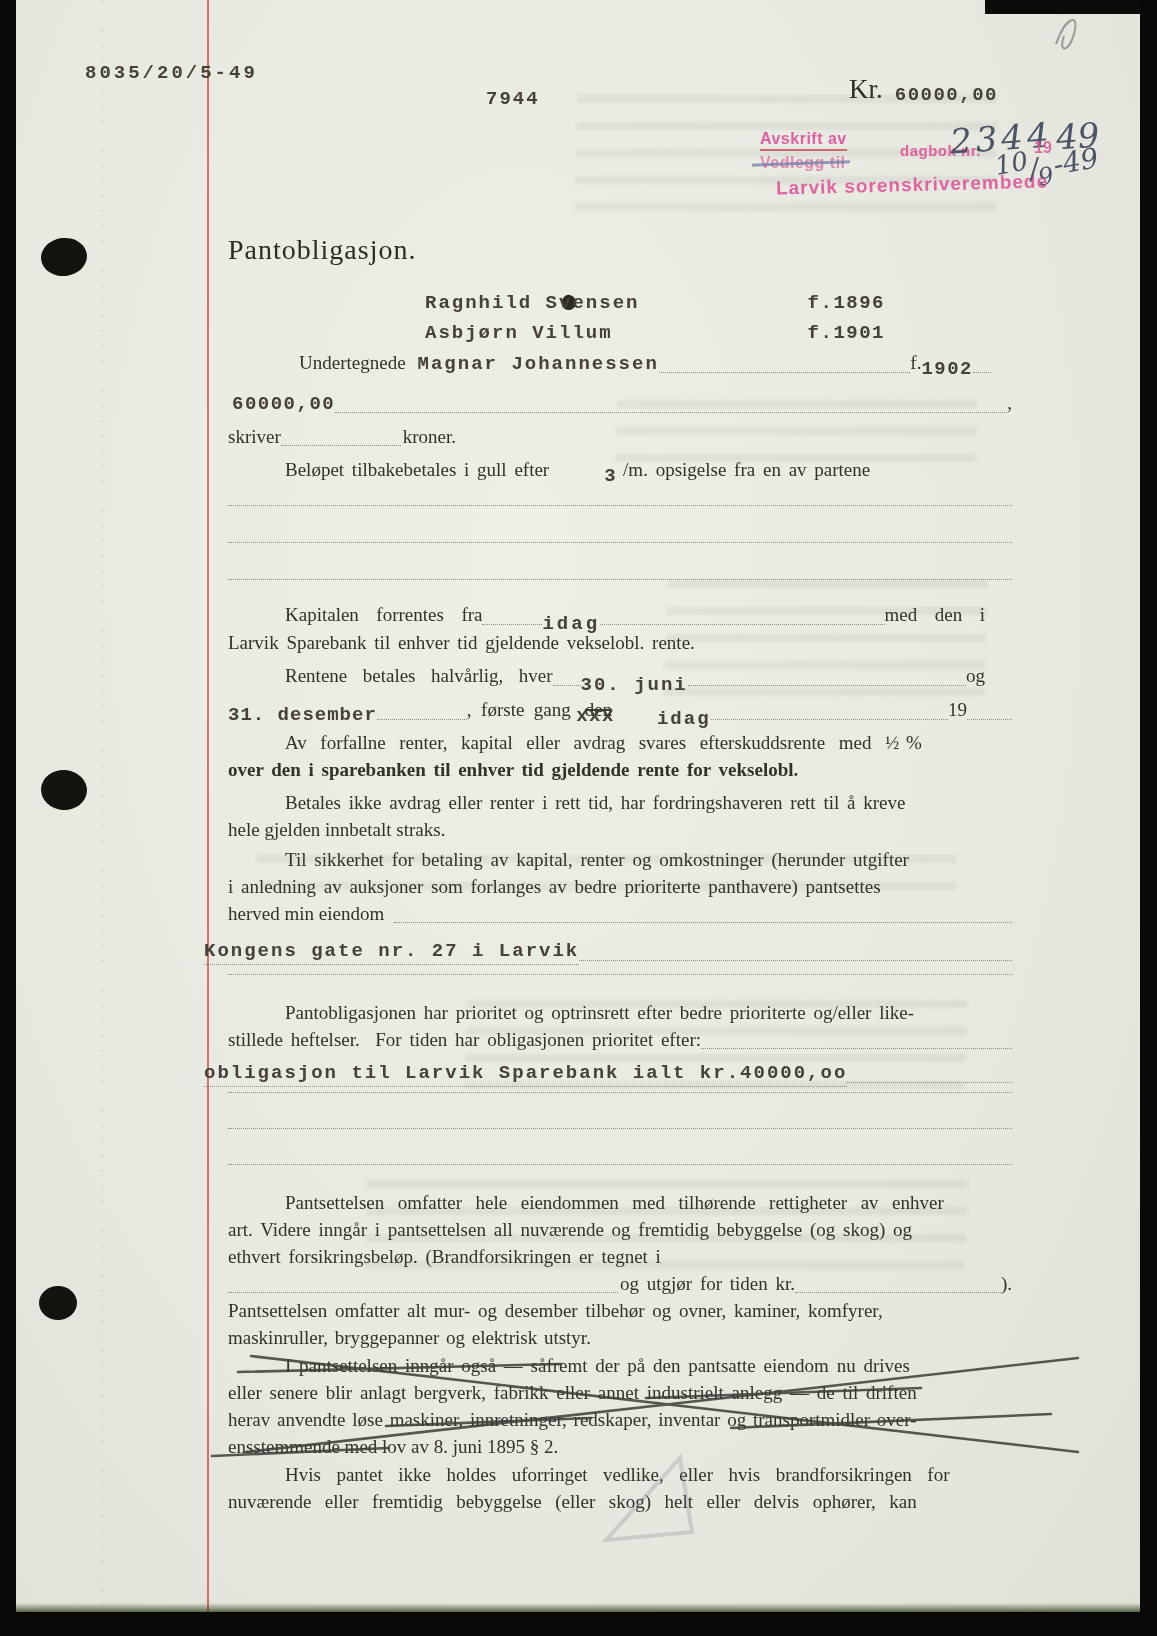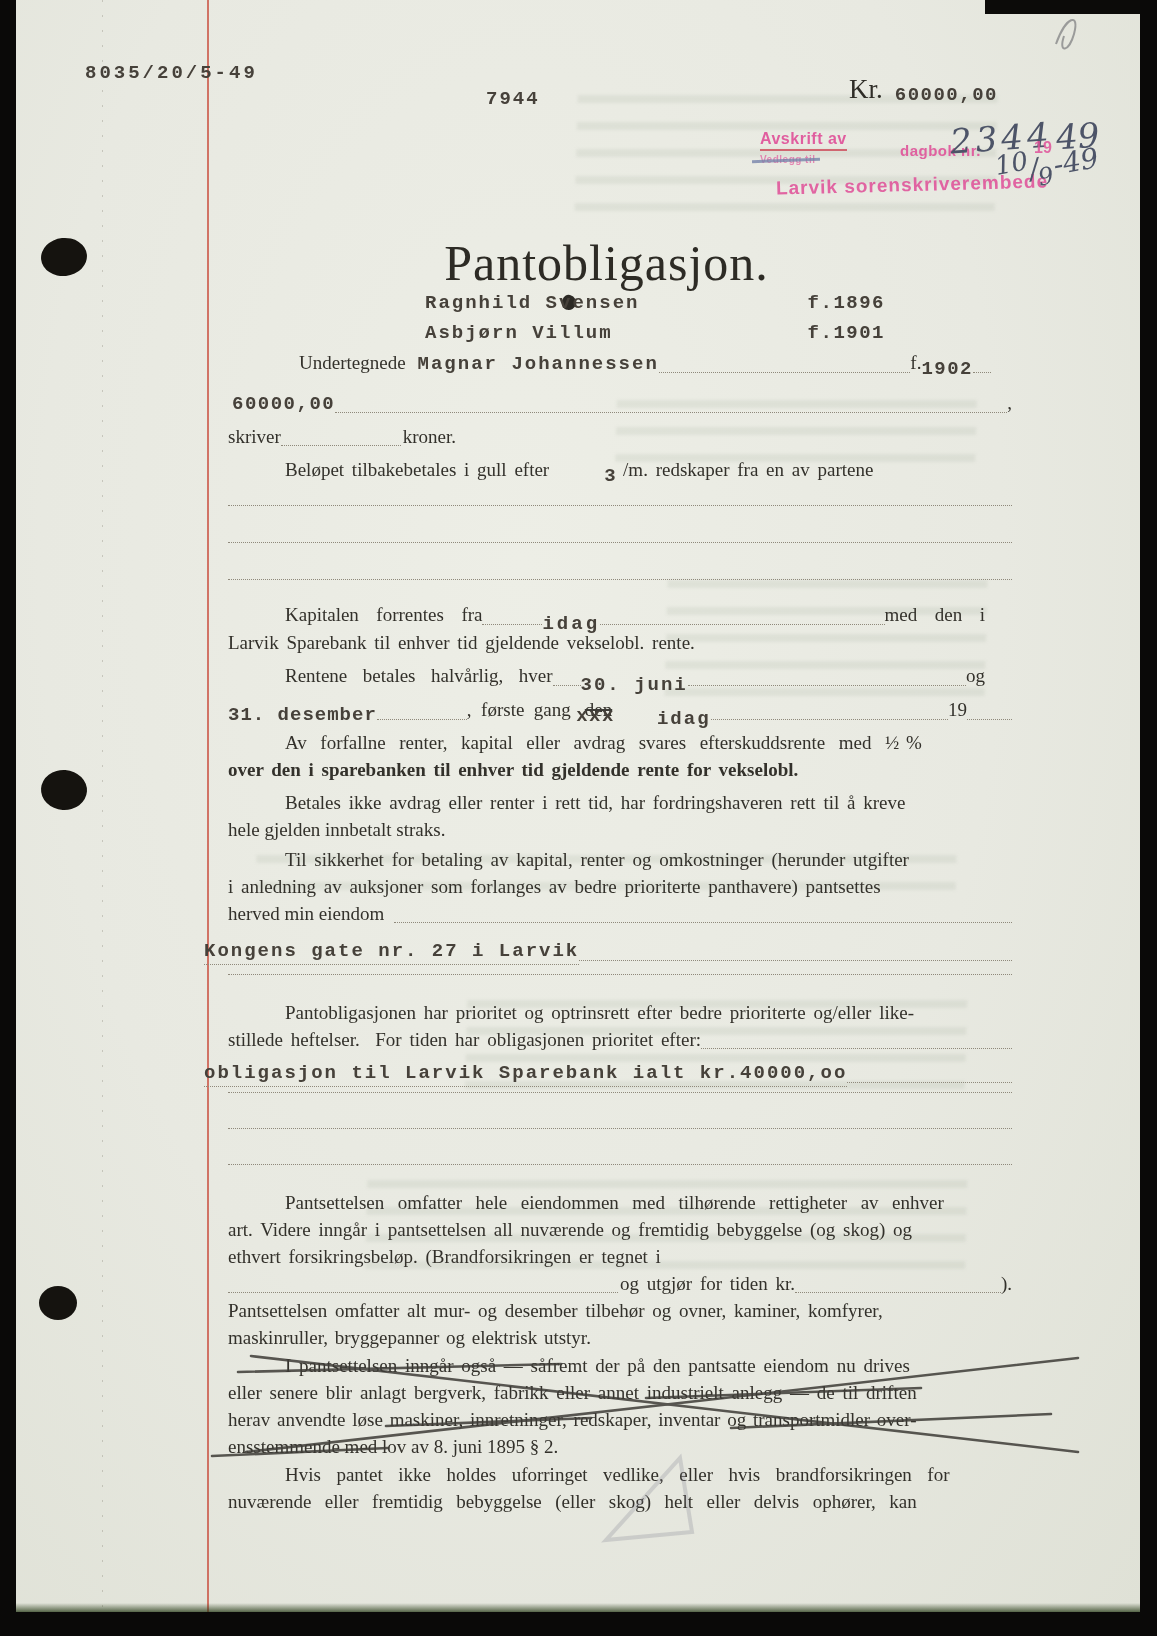--- a/index.html
+++ b/index.html
@@ -18,26 +18,26 @@
   
   .hole{position:absolute;background:#15130f;border-radius:50%;}
   .hole1{left:25px;top:238px;width:46px;height:38px;transform:rotate(-6deg);}
   .hole2{left:25px;top:770px;width:46px;height:40px;transform:rotate(4deg);}
   .hole3{left:23px;top:1286px;width:38px;height:34px;}
   
   .ghost{position:absolute;filter:blur(1.6px);transform:skewX(-1.5deg);pointer-events:none;
          background:repeating-linear-gradient(180deg, rgba(108,124,100,.10) 0 8px, transparent 8px 27px);}
   
   .abs{position:absolute;}
-  .doc-title{left:212px;top:234px;width:757px;text-align:center;font-size:50px;letter-spacing:1px;
+  .doc-title{left:212px;top:234px;width:757px;text-align:left;font-size:28px;letter-spacing:1px;
          color:#2d2b25;font-family:"Liberation Serif","DejaVu Serif",serif;}
   .stamp{color:#e0539a;font-family:"Liberation Sans","DejaVu Sans",sans-serif;font-weight:bold;}
   .stamp-copy{left:744px;top:130px;font-size:16px;letter-spacing:.5px;border-bottom:2px solid rgba(204,68,85,.85);
          padding-bottom:1px;opacity:.92;}
-  .stamp-attach{left:744px;top:154px;font-size:10px;letter-spacing:.5px;opacity:.65;}
+  .stamp-attach{left:744px;top:154px;font-size:16px;letter-spacing:.5px;opacity:.65;}
   .stamp-attach::after{content:'';position:absolute;left:-8px;right:-4px;top:46%;height:3px;
          background:rgba(58,76,140,.8);transform:rotate(-2deg);}
   .stamp-daybook{left:884px;top:142px;font-size:15px;letter-spacing:.5px;opacity:.9;}
   .stamp-year{left:1018px;top:139px;font-size:16px;opacity:.85;}
   .stamp-office{left:760px;top:174px;font-size:19px;letter-spacing:1px;transform:rotate(-1.5deg);opacity:.88;}
   .hand{font-family:"DejaVu Serif","Liberation Serif",serif;font-style:italic;color:#4d5468;}
   .hand-daybook{left:934px;top:118px;font-size:34px;letter-spacing:4px;transform:rotate(-4deg);}
   .hand-year{left:1040px;top:116px;font-size:34px;transform:rotate(-4deg);}
   .hand-date{left:980px;top:150px;font-size:28px;transform:rotate(-10deg);}
   .hand-date .fnum{font-size:26px;position:relative;top:-10px;}
@@ -92,21 +92,21 @@
 
     <div id="form-lines">
         <div class="line" style="left: 69px; top: 60px;"><span class="seg-t" style="letter-spacing: 3px;">8035/20/5-49</span></div>
         <div class="line" style="left: 470px; top: 86px;"><span class="seg-t" style="letter-spacing: 2px;">7944</span></div>
         <div class="line" style="left: 833px; top: 76px;"><span class="seg-kr">Kr.</span><span class="seg-t" style="margin-left: 12px; top: 2px;">60000,00</span></div>
         <div class="line" style="left: 409px; top: 290px; width: 460px;"><span class="seg-t" style="letter-spacing: 2px;">Ragnhild Svensen</span><span class="seg-g"></span><span class="seg-t">f.1896</span></div>
         <div class="line" style="left: 409px; top: 320px; width: 460px;"><span class="seg-t" style="letter-spacing: 2px;">Asbjørn Villum</span><span class="seg-g"></span><span class="seg-t">f.1901</span></div>
         <div class="line" style="left: 283px; top: 350px; width: 692px;"><span class="seg-p">Undertegnede</span><span class="seg-t" style="letter-spacing: 2px; margin-left: 12px;">Magnar Johannessen</span><span class="seg-d"></span><span class="seg-p">f.</span><span class="seg-t" style="top: 5px;">1902</span><span class="seg-dw" style="width: 18px;"></span></div>
         <div class="line" style="left: 212px; top: 390px; width: 784px;"><span class="seg-t" style="margin-left: 4px;">60000,00</span><span class="seg-d"></span><span class="seg-p">,</span></div>
         <div class="line" style="left: 212px; top: 424px;"><span class="seg-p">skriver</span><span class="seg-dw" style="width: 120px;"></span><span class="seg-p" style="margin-left: 2px;">kroner.</span></div>
-        <div class="line" style="left: 269px; top: 457px;"><span class="seg-p" style="word-spacing: 3px;">Beløpet tilbakebetales i gull efter</span><span class="seg-gw" style="width: 55px;"></span><span class="seg-t" style="top: 5px;">3</span><span class="seg-p" style="word-spacing: 3px; margin-left: 6px;">/m. redskaper fra en av partene</span></div>
+        <div class="line" style="left: 269px; top: 457px;"><span class="seg-p" style="word-spacing: 3px;">Beløpet tilbakebetales i gull efter</span><span class="seg-gw" style="width: 55px;"></span><span class="seg-t" style="top: 5px;">3</span><span class="seg-p" style="word-spacing: 3px; margin-left: 6px;">/m. opsigelse fra en av partene</span></div>
         <div class="line" style="left: 212px; top: 505px; width: 784px;"><span class="seg-d"></span></div>
         <div class="line" style="left: 212px; top: 542px; width: 784px;"><span class="seg-d"></span></div>
         <div class="line" style="left: 212px; top: 579px; width: 784px;"><span class="seg-d"></span></div>
         <div class="line" style="left: 269px; top: 602px; width: 700px;"><span class="seg-p" style="word-spacing: 4px;">Kapitalen  forrentes  fra</span><span class="seg-dw" style="width: 60px;"></span><span class="seg-t" style="letter-spacing: 3px; top: 8px;">idag</span><span class="seg-d"></span><span class="seg-p" style="word-spacing: 4px;">med  den  i</span></div>
         <div class="line" style="left: 212px; top: 630px;"><span class="seg-p" style="word-spacing: 3px;">Larvik Sparebank til enhver tid gjeldende vekselobl. rente.</span></div>
         <div class="line" style="left: 269px; top: 663px; width: 700px;"><span class="seg-p" style="word-spacing: 3px;">Rentene  betales  halvårlig,  hver</span><span class="seg-dw" style="width: 28px;"></span><span class="seg-t" style="letter-spacing: 2px; top: 8px;">30. juni</span><span class="seg-d"></span><span class="seg-p">og</span></div>
         <div class="line" style="left: 212px; top: 697px; width: 784px;"><span class="seg-t" style="letter-spacing: 1px; top: 4px;">31. desember</span><span class="seg-dw" style="width: 90px;"></span><span class="seg-p">,  første  gang</span><span class="seg-p strike" style="margin-left: 14px;">den</span><span class="seg-t" style="margin-left: -36px; top: 5px;">xxx</span><span class="seg-t" style="letter-spacing: 2px; margin-left: 42px; top: 8px;">idag</span><span class="seg-d"></span><span class="seg-p">19</span><span class="seg-dw" style="width: 45px;"></span></div>
         <div class="line" style="left: 269px; top: 730px;"><span class="seg-p" style="word-spacing: 2px;">Av  forfallne  renter,  kapital  eller  avdrag  svares  efterskuddsrente  med  ½ %</span></div>
         <div class="line" style="left: 212px; top: 757px; font-weight: bold;"><span class="seg-p" style="word-spacing: 3px;">over den i sparebanken til enhver tid gjeldende rente for vekselobl.</span></div>
         <div class="line" style="left: 269px; top: 790px;"><span class="seg-p" style="word-spacing: 3px;">Betales ikke avdrag eller renter i rett tid, har fordringshaveren rett til å kreve</span></div>

